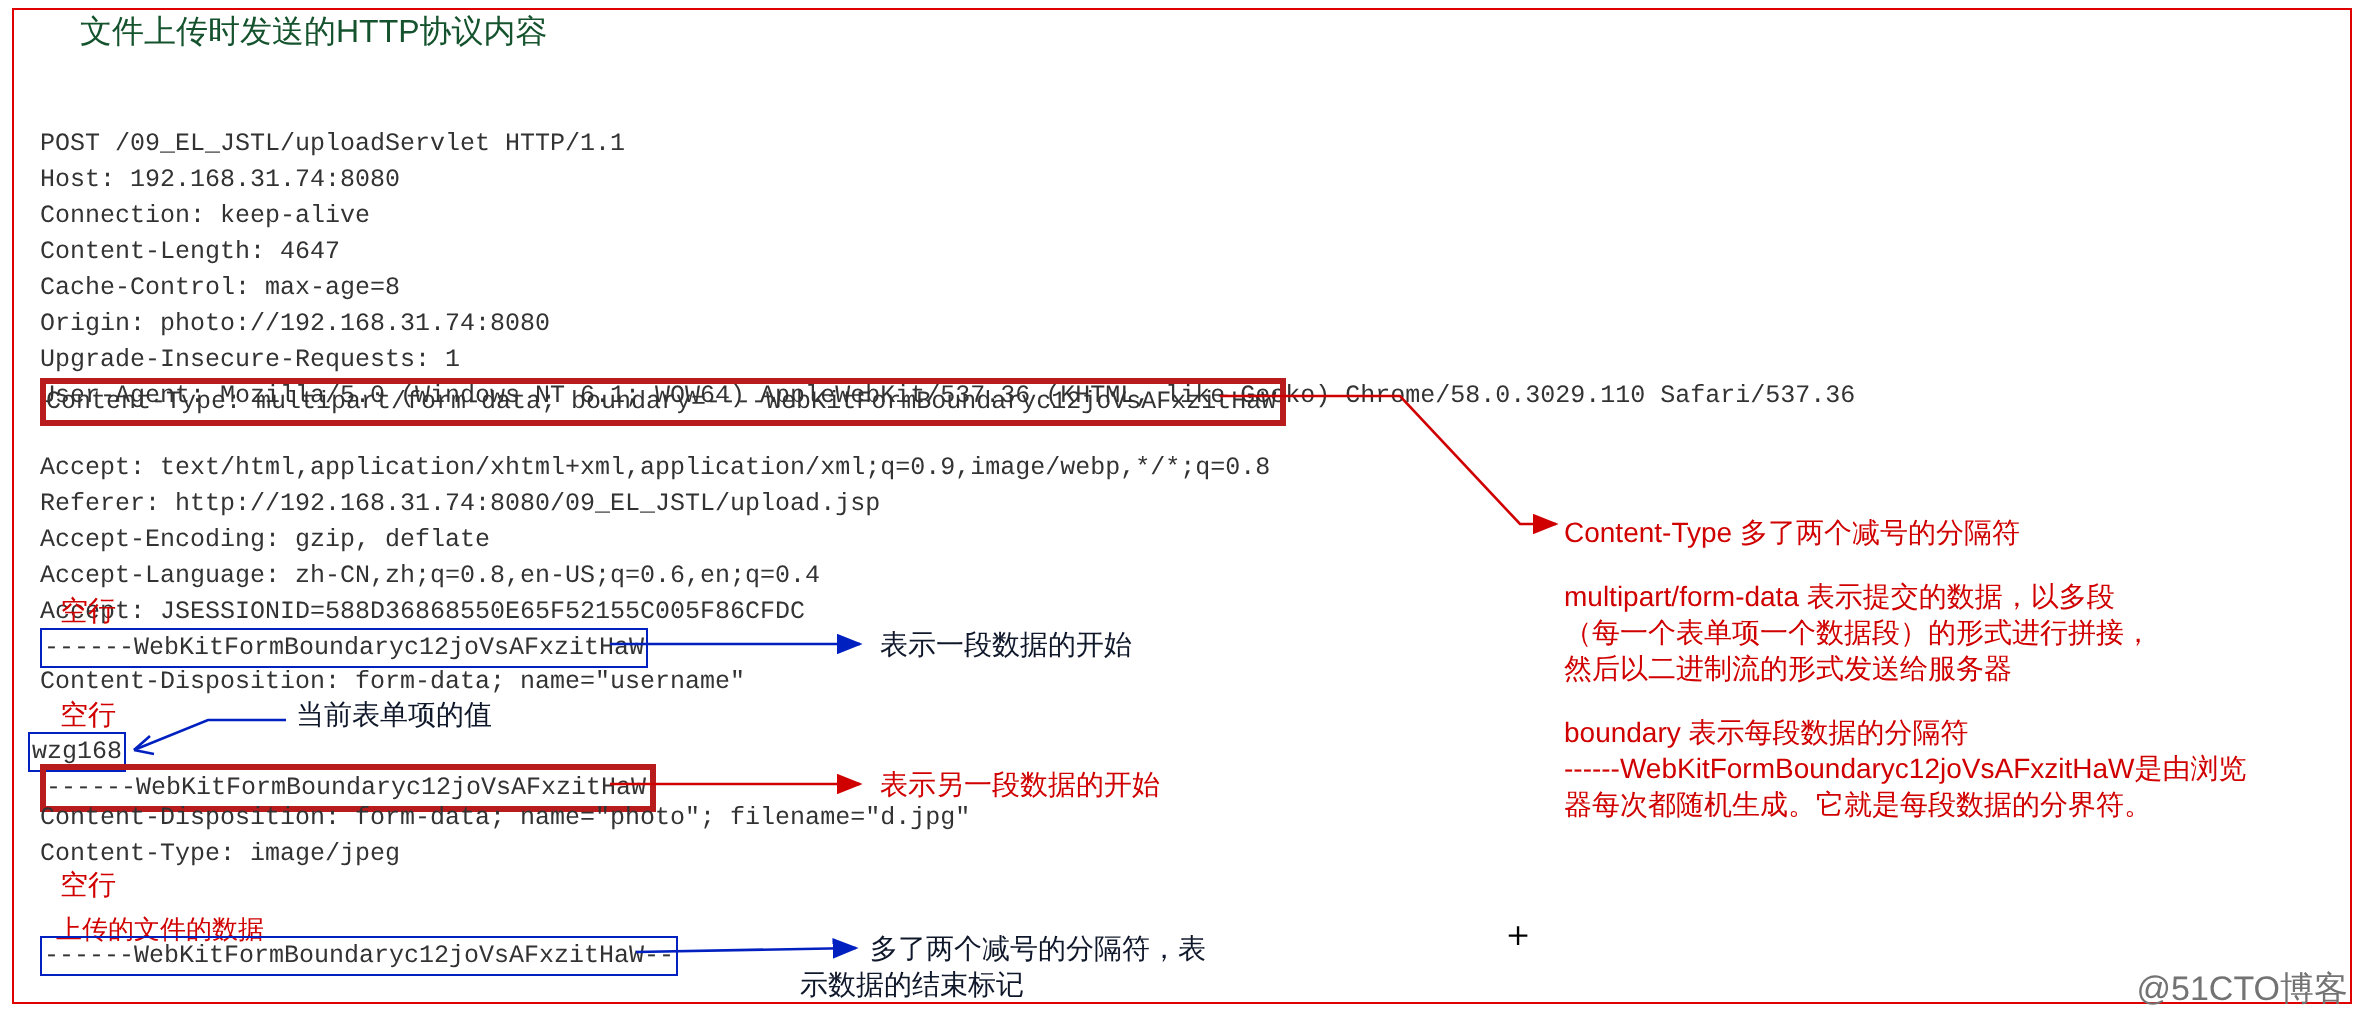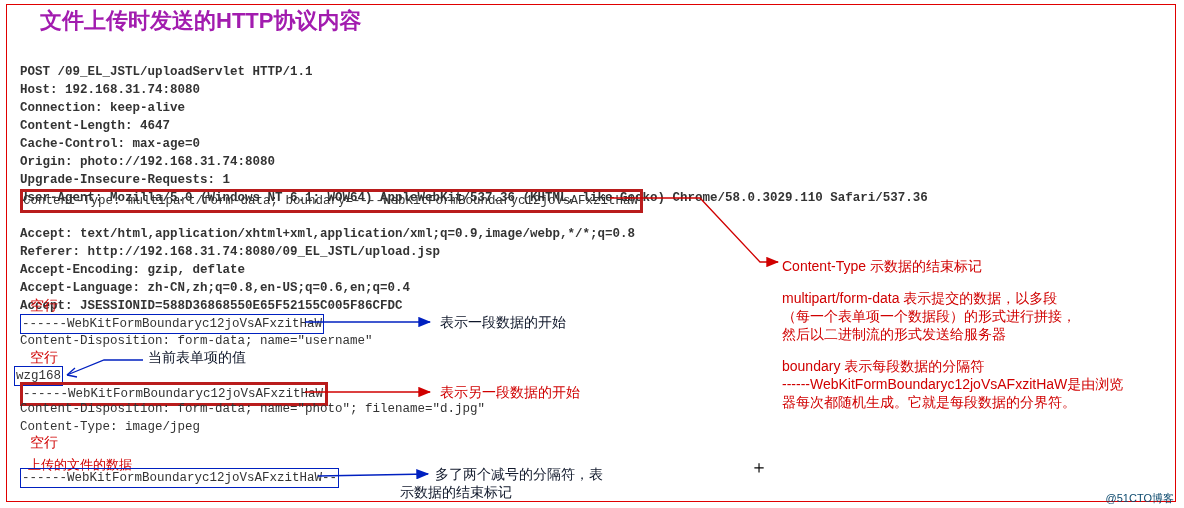--- a/index.html
+++ b/index.html
@@ -18,38 +18,38 @@
     top: 4px;
     width: 1170px;
     height: 498px;
     border: 1px solid #e00000;
     box-sizing: border-box;
   }
   .title {
     position: absolute;
     left: 40px;
     top: 6px;
-    color: #a21caf;
-    font-size: 22px;
-    font-weight: bold;
+    color: #14532d;
+    font-size: 16px;
+    font-weight: normal;
     font-family: "SimSun","Microsoft YaHei",sans-serif;
     letter-spacing: 0px;
   }
   .mono {
     font-family: Consolas, "Courier New", monospace;
     font-size: 12.5px;
     color: #333;
     line-height: 18px;
     white-space: pre;
   }
   .block {
     position: absolute;
     left: 20px;
   }
-  .line { height: 18px; font-weight: bold; }
+  .line { height: 18px; }
   .red-box {
     border: 3px solid #b91c1c;
     display: inline-block;
     padding: 0 2px 0 0;
   }
   .blue-box {
     border: 1px solid #0020c0;
     display: inline-block;
     padding: 0 1px;
   }
@@ -58,22 +58,22 @@
     font-family: "SimSun","Microsoft YaHei",sans-serif;
     font-size: 14px;
     white-space: nowrap;
   }
   .red-txt { color: #d00000; }
   .blue-txt { color: #0f172a; }
   .watermark {
     position: absolute;
     right: 10px;
     bottom: 2px;
-    color: #0c4a6e;
-    font-size: 11px;
+    color: #737373;
+    font-size: 17px;
     text-align: center;
   }
   svg.overlay {
     position: absolute;
     left: 0; top: 0;
     width: 1184px;
     height: 508px;
     pointer-events: none;
   }
   .cross {
@@ -87,21 +87,21 @@
 
 <div class="canvas"></div>
 
 <div class="title">文件上传时发送的HTTP协议内容</div>
 
 <div class="block mono" style="top:45px">
 <span class="line">POST /09_EL_JSTL/uploadServlet HTTP/1.1</span>
 <span class="line">Host: 192.168.31.74:8080</span>
 <span class="line">Connection: keep-alive</span>
 <span class="line">Content-Length: 4647</span>
-<span class="line">Cache-Control: max-age=0</span>
+<span class="line">Cache-Control: max-age=8</span>
 <span class="line">Origin: photo://192.168.31.74:8080</span>
 <span class="line">Upgrade-Insecure-Requests: 1</span>
 <span class="line">User-Agent: Mozilla/5.0 (Windows NT 6.1; WOW64) AppleWebKit/537.36 (KHTML, like Gecko) Chrome/58.0.3029.110 Safari/537.36</span>
 </div>
 
 <div class="block mono" style="top:189px"><span class="red-box">Content-Type: multipart/form-data; boundary=----WebKitFormBoundaryc12joVsAFxzitHaW</span></div>
 
 <div class="block mono" style="top:207px">
 <span class="line">Accept: text/html,application/xhtml+xml,application/xml;q=0.9,image/webp,*/*;q=0.8</span>
 <span class="line">Referer: http://192.168.31.74:8080/09_EL_JSTL/upload.jsp</span>
@@ -131,21 +131,21 @@
 
 <div class="ann red-txt" style="left:28px; top:456px; font-size:13px">上传的文件的数据</div>
 
 <div class="block mono" style="top:468px"><span class="blue-box">------WebKitFormBoundaryc12joVsAFxzitHaW--</span></div>
 
 <div class="ann blue-txt" style="left:440px; top:314px">表示一段数据的开始</div>
 <div class="ann red-txt" style="left:440px; top:384px">表示另一段数据的开始</div>
 <div class="ann blue-txt" style="left:435px; top:466px">多了两个减号的分隔符，表</div>
 <div class="ann blue-txt" style="left:400px; top:484px">示数据的结束标记</div>
 
-<div class="ann red-txt" style="left:782px; top:258px">Content-Type 示数据的结束标记</div>
+<div class="ann red-txt" style="left:782px; top:258px">Content-Type 多了两个减号的分隔符</div>
 <div class="ann red-txt" style="left:782px; top:290px">multipart/form-data 表示提交的数据，以多段</div>
 <div class="ann red-txt" style="left:782px; top:308px">（每一个表单项一个数据段）的形式进行拼接，</div>
 <div class="ann red-txt" style="left:782px; top:326px">然后以二进制流的形式发送给服务器</div>
 <div class="ann red-txt" style="left:782px; top:358px">boundary 表示每段数据的分隔符</div>
 <div class="ann red-txt" style="left:782px; top:376px">------WebKitFormBoundaryc12joVsAFxzitHaW是由浏览</div>
 <div class="ann red-txt" style="left:782px; top:394px">器每次都随机生成。它就是每段数据的分界符。</div>
 
 <div class="cross" style="left:750px; top:455px">＋</div>
 
 <svg class="overlay">

